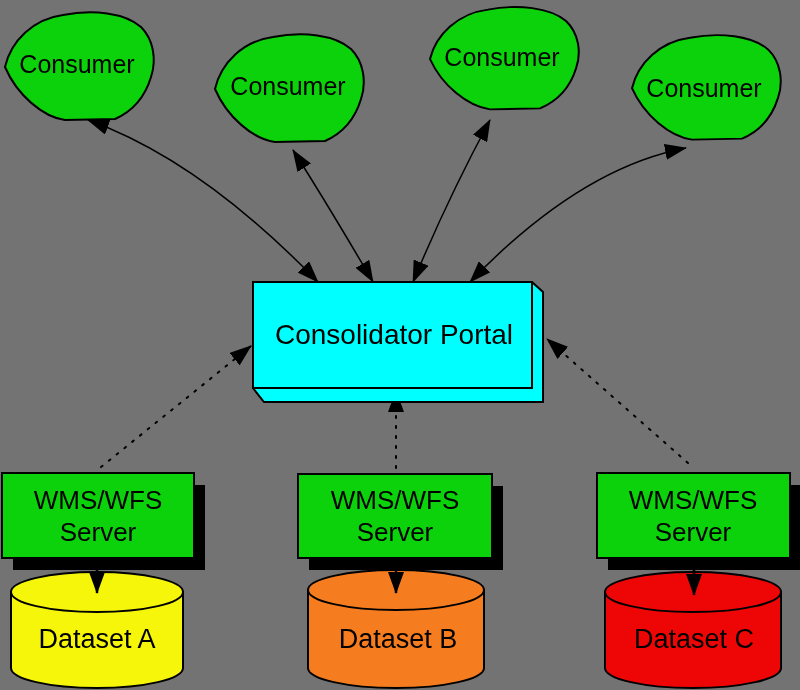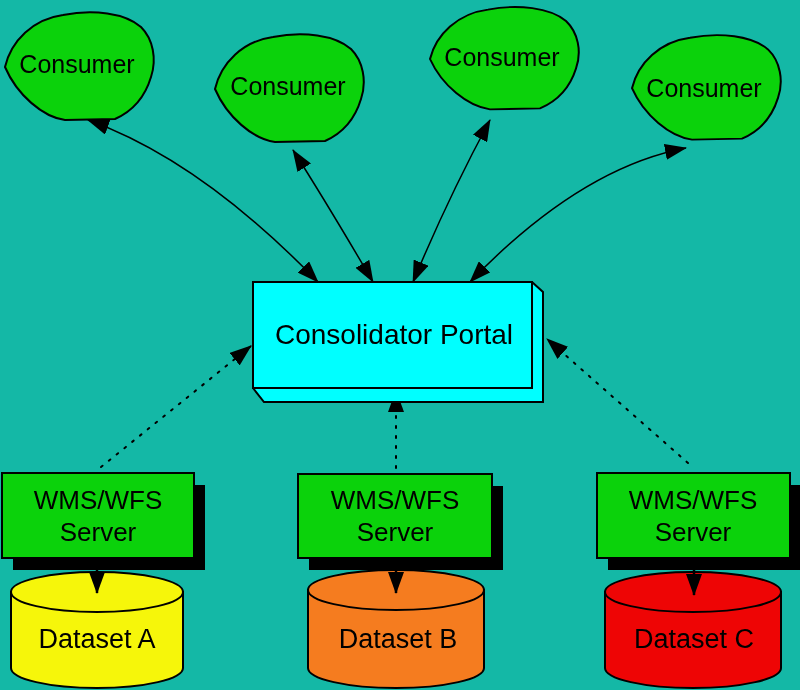--- a/index.html
+++ b/index.html
@@ -1,16 +1,16 @@
 <!DOCTYPE html>
 <html><head>
 <meta charset="utf-8">
 <style>
   html,body{margin:0;padding:0;background:#fff;}
-  .stage{width:800px;height:690px;position:relative;background:#14b8a6;overflow:hidden;}
+  .stage{width:800px;height:690px;position:relative;background:#737373;overflow:hidden;}
   svg{display:block;}
   text{font-family:"Liberation Sans","DejaVu Sans",sans-serif;fill:#000;}
   .lbl-consumer{font-size:25px;}
   .lbl-portal{font-size:28px;}
   .lbl-server{font-size:26px;}
   .lbl-dataset{font-size:27px;}
   .edge{fill:none;stroke:#000;stroke-width:1.5;}
   .edge-dotted{fill:none;stroke:#000;stroke-width:2;stroke-dasharray:2 8;stroke-linecap:round;}
   .edge-solid{fill:none;stroke:#000;stroke-width:2.5;}
   .shape{stroke:#000;stroke-width:2;}

